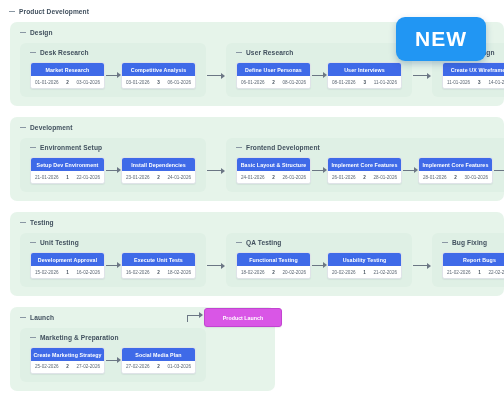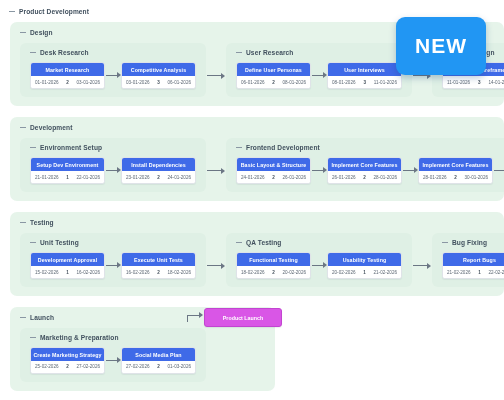--- a/index.html
+++ b/index.html
@@ -198,21 +198,21 @@
     border-top: 3.2px solid transparent;
     border-bottom: 3.2px solid transparent;
   }
 
   
   #new-badge {
     position: absolute;
     left: 396px;
     top: 17px;
     width: 90px;
-    height: 58px;
+    height: 44px;
     background: #2196f3;
     border-radius: 9px;
     display: flex;
     align-items: center;
     justify-content: center;
     color: #ffffff;
     font-size: 21px;
     font-weight: bold;
     letter-spacing: 1px;
     box-shadow: 0 3px 7px rgba(20,70,130,.28);

